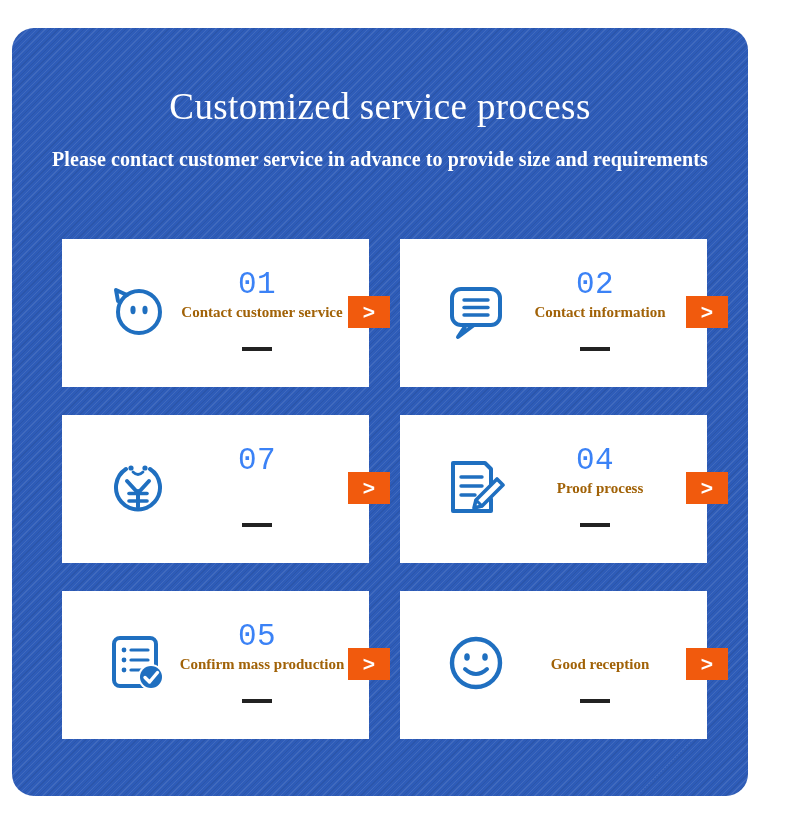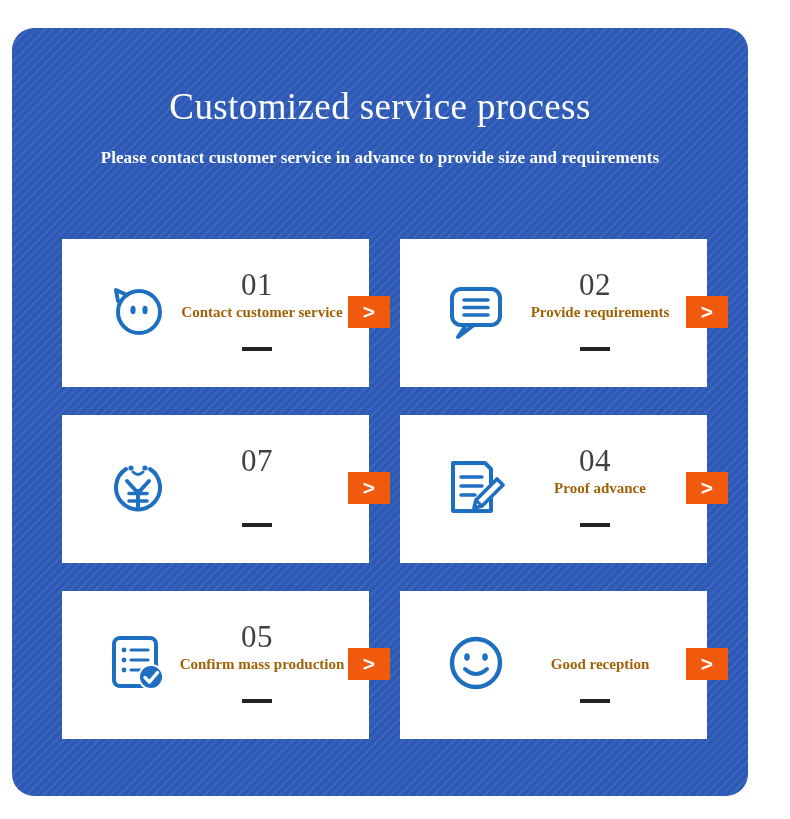--- a/index.html
+++ b/index.html
@@ -59,21 +59,21 @@
     white-space: nowrap;
   }
   .subtitle {
     position: absolute;
     left: 0;
     top: 120px;
     width: 736px;
     text-align: center;
     color: #ffffff;
     font-family: "Liberation Serif", serif;
-    font-size: 17px;
+    font-size: 20px;
     font-weight: bold;
     letter-spacing: 0.1px;
     white-space: nowrap;
   }
 
   
   .grid {
     position: absolute;
     left: 50px;
     top: 211px;
@@ -113,24 +113,24 @@
     justify-content: center;
   }
   .icon-wrap svg { display: block; }
 
   .num {
     position: absolute;
     left: 110px;
     top: 28px;
     width: 170px;
     text-align: center;
-    font-family: Liberation Serif, serif;
+    font-family: Liberation Mono, monospace;
     font-size: 31px;
     font-weight: 400;
-    color: #404040;
+    color: #3b82f6;
     letter-spacing: 0.5px;
   }
 
   .label {
     position: absolute;
     left: 100px;
     top: 65px;
     width: 200px;
     text-align: center;
     font-family: "Liberation Serif", serif;
@@ -200,21 +200,21 @@
             <div class="icon-wrap">
               <svg width="64" height="64" viewBox="0 0 64 64" fill="none">
                 <rect x="8" y="10" width="48" height="36" rx="9" stroke="#1f6fc0" stroke-width="4" fill="none"></rect>
                 <path d="M22 46 L14 58 L30 46" stroke="#1f6fc0" stroke-width="4" stroke-linecap="round" stroke-linejoin="round" fill="none"></path>
                 <line x1="20" y1="21" x2="44" y2="21" stroke="#1f6fc0" stroke-width="3.4" stroke-linecap="round"></line>
                 <line x1="20" y1="28.5" x2="44" y2="28.5" stroke="#1f6fc0" stroke-width="3.4" stroke-linecap="round"></line>
                 <line x1="20" y1="36" x2="44" y2="36" stroke="#1f6fc0" stroke-width="3.4" stroke-linecap="round"></line>
               </svg>
             </div>
             <div class="num">02</div>
-            <div class="label">Provide requirements</div>
+            <div class="label">Contact information</div>
             <div class="dash"></div>
           </div>
           <div class="arrow-btn">&gt;</div>
         </div>
 
       </div>
 
       <div class="row">
 
         <div class="card left">
@@ -243,21 +243,21 @@
               <svg width="64" height="64" viewBox="0 0 64 64" fill="none">
                 <path d="M9 8 H41 L47 14 V30 M47 44 V56 H9 V8" stroke="#1f6fc0" stroke-width="4" stroke-linecap="round" stroke-linejoin="round" fill="none"></path>
                 <line x1="17" y1="22" x2="38" y2="22" stroke="#1f6fc0" stroke-width="3.4" stroke-linecap="round"></line>
                 <line x1="17" y1="31" x2="38" y2="31" stroke="#1f6fc0" stroke-width="3.4" stroke-linecap="round"></line>
                 <line x1="17" y1="40" x2="31" y2="40" stroke="#1f6fc0" stroke-width="3.4" stroke-linecap="round"></line>
                 <path d="M53 24 L59 30 L38 51 L30 53 L32 45 Z" stroke="#1f6fc0" stroke-width="3.6" stroke-linejoin="round" fill="#ffffff"></path>
                 <line x1="32" y1="45" x2="38" y2="51" stroke="#1f6fc0" stroke-width="3" stroke-linecap="round"></line>
               </svg>
             </div>
             <div class="num">04</div>
-            <div class="label">Proof advance</div>
+            <div class="label">Proof process</div>
             <div class="dash"></div>
           </div>
           <div class="arrow-btn">&gt;</div>
         </div>
 
       </div>
 
       <div class="row">
 
         <div class="card left">

